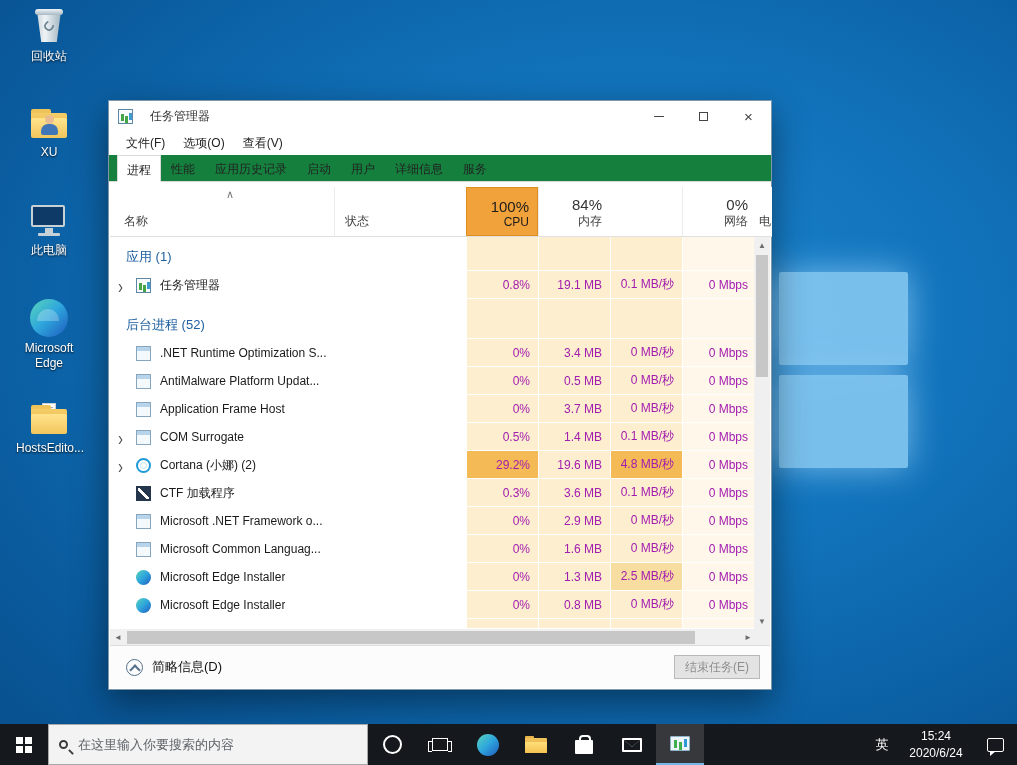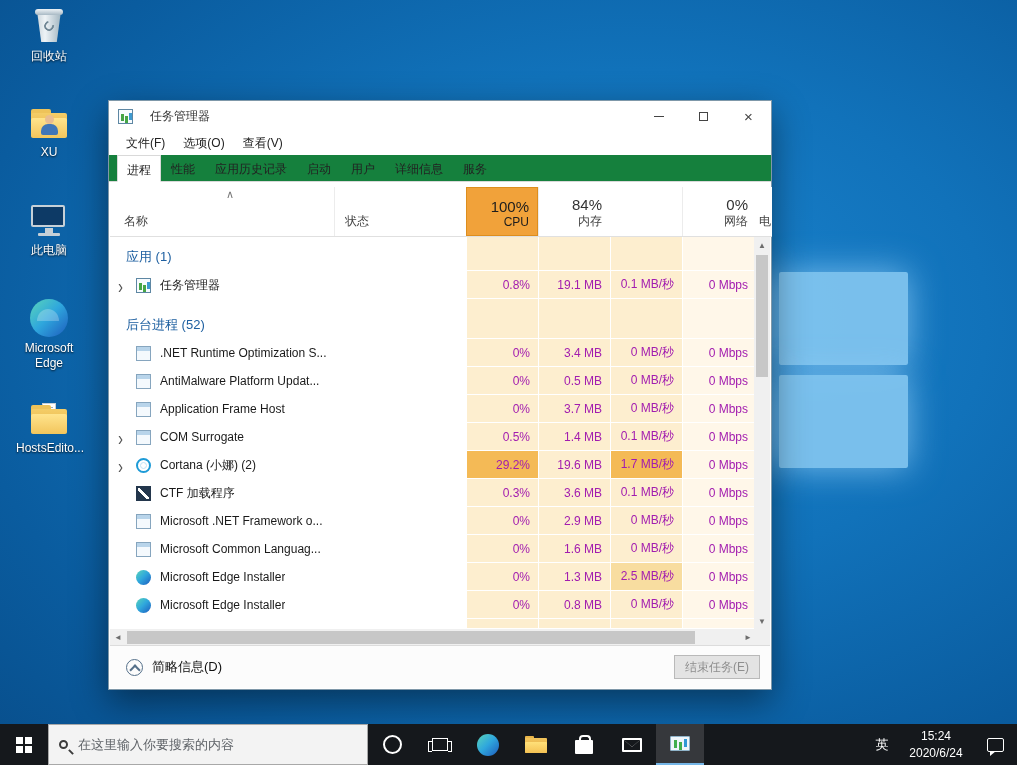--- a/index.html
+++ b/index.html
@@ -390,21 +390,21 @@
       </div>
       <div class="trow process">
         <div class="cell cname">
           <span class="chev">›</span>
           <span class="picon icon-cortana"></span>
           <span class="ptext">Cortana (小娜) (2)</span>
         </div>
         <div class="cell cstatus"></div>
         <div class="cell val ccpu" data-heat="3">29.2%</div>
         <div class="cell val cmem" data-heat="1">19.6 MB</div>
-        <div class="cell val cdisk" data-heat="3">1.7 MB/秒</div>
+        <div class="cell val cdisk" data-heat="3">4.8 MB/秒</div>
         <div class="cell val cnet" data-heat="0">0 Mbps</div>
       </div>
       <div class="trow process">
         <div class="cell cname">
           <span class="chev hidden">›</span>
           <span class="picon icon-ctf"></span>
           <span class="ptext">CTF 加载程序</span>
         </div>
         <div class="cell cstatus"></div>
         <div class="cell val ccpu" data-heat="1">0.3%</div>

